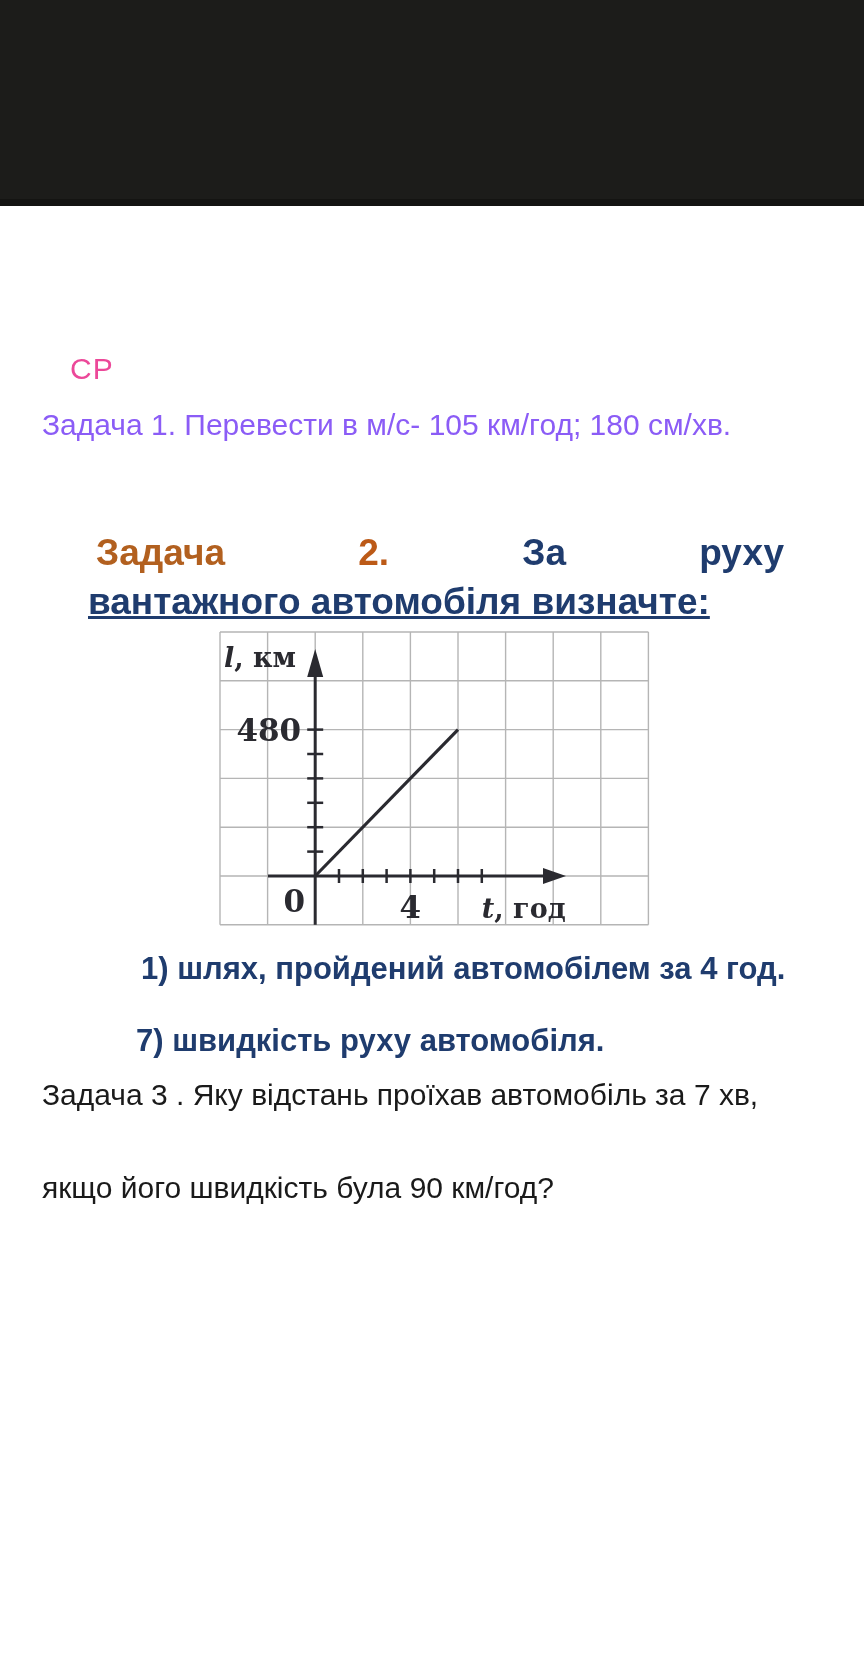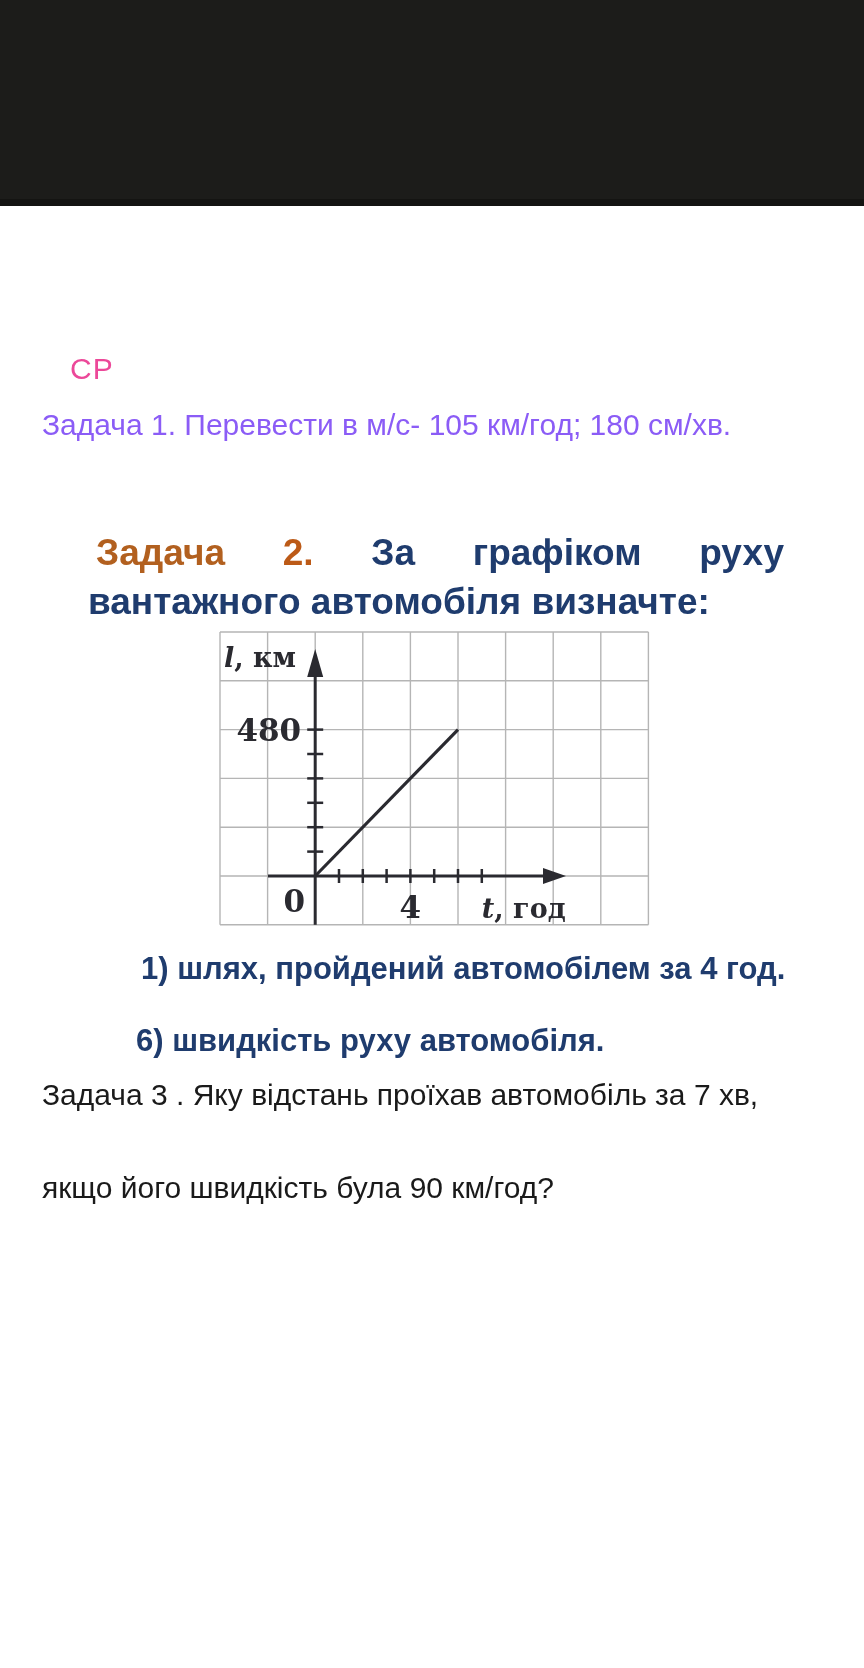--- a/index.html
+++ b/index.html
@@ -10,21 +10,21 @@
   .abs{position:absolute;}
   #top-bar{left:0;top:0;width:864px;height:206px;background:#1c1c1a;}
   #top-bar-edge{left:0;top:199px;width:864px;height:7px;background:#141412;}
   #header-label{left:70px;top:352px;font-size:30px;color:#ec4899;letter-spacing:1px;}
   #task1-text{left:42px;top:408px;font-size:30px;color:#8b5cf6;}
   .heading-line1{
     left:96px;top:532px;width:688px;display:flex;justify-content:space-between;
     font-size:37px;font-weight:bold;color:#1f3c6e;
   }
   .heading-line2{
-    left:88px;top:581px;font-size:37px;font-weight:bold;color:#1f3c6e;
+    left:88px;top:581px;font-size:37px;font-weight:bold;color:#1f3c6e;text-decoration:underline;
   }
   .accent{color:#b2601f;}
   .accent2{color:#bc5a17;}
   #graph-wrap{left:198px;top:631px;width:455px;height:298px;}
   .question{
     font-size:31px;font-weight:bold;color:#1f3c6e;margin-left:46px;
   }
   #question-1{left:95px;top:951px;}
   #question-2{left:90px;top:1023px;}
   .task3{left:42px;font-size:30px;color:#1a1a1a;}
@@ -38,21 +38,20 @@
 <div id="top-bar-edge" class="abs"></div>
 
 <div id="header-label" class="abs">СР</div>
 
 <div id="task1-text" class="abs">Задача 1. Перевести в м/с- 105 км/год; 180 см/хв.</div>
 
 <div class="abs heading-line1">
   <span class="accent">Задача</span>
   <span class="accent2">2.</span>
   <span>За</span>
-  <span>графіком</span>
   <span>руху</span>
 </div>
 <div class="abs heading-line2">вантажного автомобіля визначте:</div>
 
 <div id="graph-wrap" class="abs">
   <svg id="graph-svg" width="455" height="298" viewBox="0 0 455 298">
       <line x1="22" y1="1" x2="22" y2="293.79999999999995" stroke="#b5b5b5" stroke-width="1.4"></line>
       <line x1="69.6" y1="1" x2="69.6" y2="293.79999999999995" stroke="#b5b5b5" stroke-width="1.4"></line>
       <line x1="117.2" y1="1" x2="117.2" y2="293.79999999999995" stroke="#b5b5b5" stroke-width="1.4"></line>
       <line x1="164.8" y1="1" x2="164.8" y2="293.79999999999995" stroke="#b5b5b5" stroke-width="1.4"></line>
@@ -89,16 +88,16 @@
       <polyline points="117.2,245 260,98.6" fill="none" stroke="#2a2a30" stroke-width="3.2"></polyline>
       <text x="103.2" y="109.6" text-anchor="end" font-family="&quot;DejaVu Serif&quot;,serif" font-weight="bold" font-size="31" fill="#2a2a30">480</text>
       <text x="107.2" y="281" text-anchor="end" font-family="&quot;DejaVu Serif&quot;,serif" font-weight="bold" font-size="31" fill="#2a2a30">0</text>
       <text x="212.4" y="287" text-anchor="middle" font-family="&quot;DejaVu Serif&quot;,serif" font-weight="bold" font-size="31" fill="#2a2a30">4</text>
       <text x="26" y="36" text-anchor="start" font-family="&quot;DejaVu Serif&quot;,serif" font-weight="bold" font-size="27" fill="#2a2a30"><tspan font-style="italic">l</tspan><tspan>, км</tspan></text>
       <text x="283.8" y="287" text-anchor="start" font-family="&quot;DejaVu Serif&quot;,serif" font-weight="bold" font-size="27" fill="#2a2a30"><tspan font-style="italic">t</tspan><tspan>, год</tspan></text>
     </svg>
 </div>
 
 <div id="question-1" class="abs question">1) шлях, пройдений автомобілем за 4 год.</div>
-<div id="question-2" class="abs question">6) швидкість руху автомобіля.</div>
+<div id="question-2" class="abs question">7) швидкість руху автомобіля.</div>
 
 <div id="task3-line1" class="abs task3">Задача 3 . Яку відстань проїхав автомобіль за 7 хв,</div>
 <div id="task3-line2" class="abs task3">якщо його швидкість була 90 км/год?</div>
 
 </body></html>

